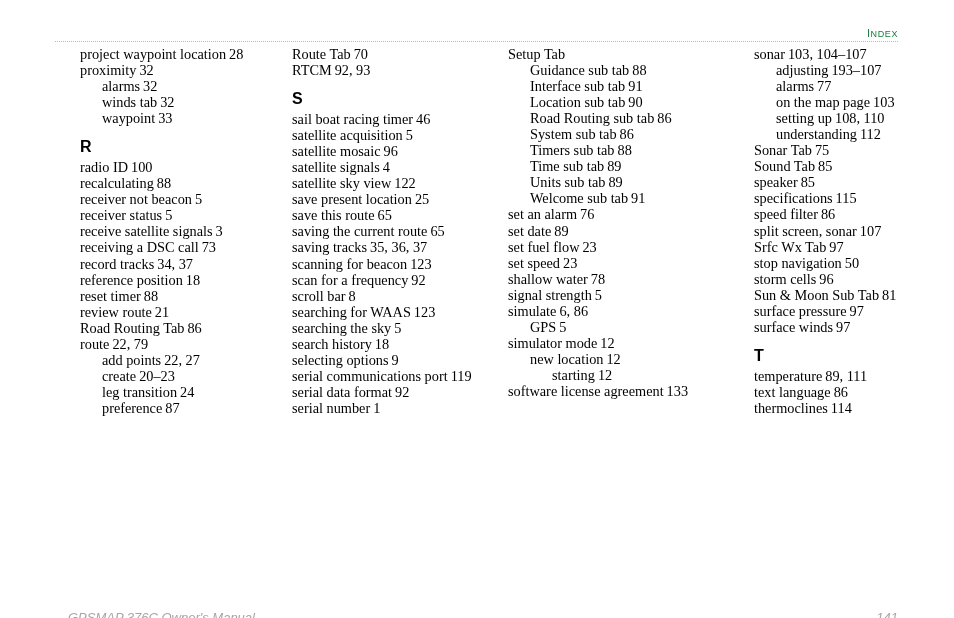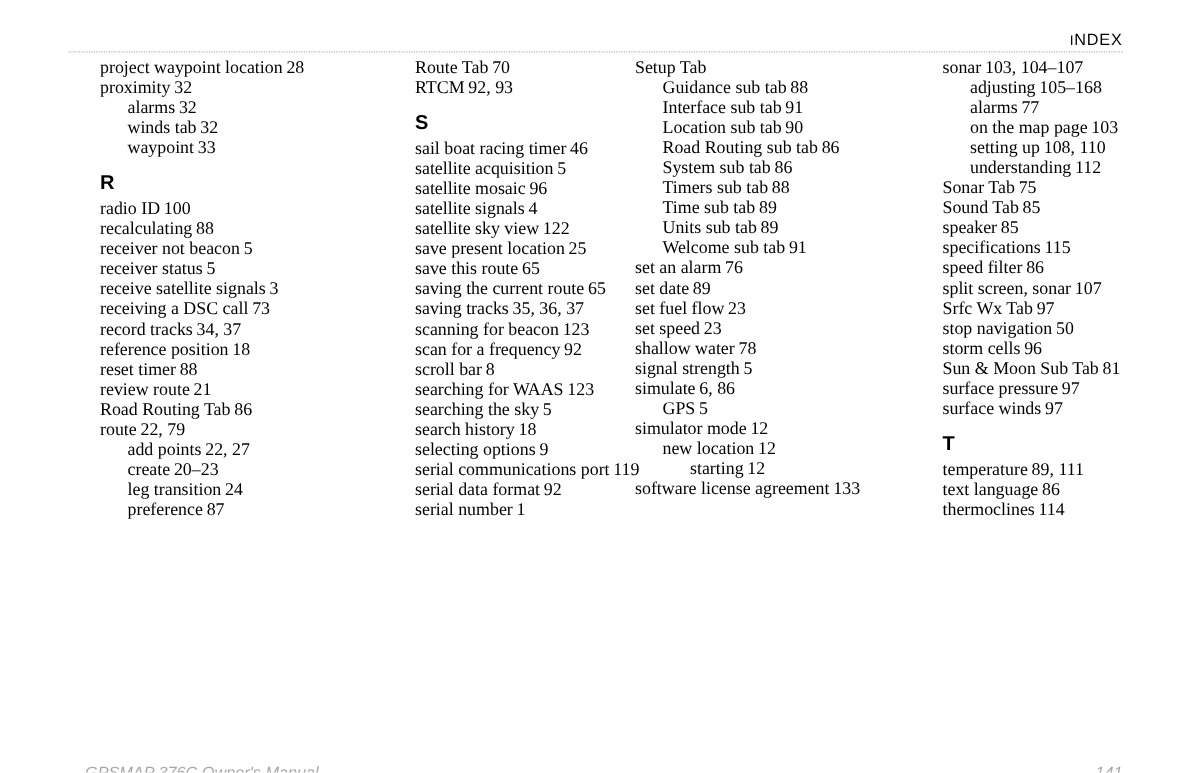--- a/index.html
+++ b/index.html
@@ -22,23 +22,23 @@
     left: 55px;
     top: 20px;
     width: 843px;
     height: 22px;
   }
   #header-label {
     position: absolute;
     right: 0;
     bottom: 3px;
     font-family: "Liberation Sans", "DejaVu Sans", sans-serif;
-    font-size: 18px;
+    font-size: 13px;
     letter-spacing: 0.6px;
-    color: #000000;
+    color: #15803d;
     font-variant: small-caps;
     text-transform: lowercase;
     line-height: 1;
     white-space: nowrap;
   }
   
   #header-label::first-letter {
     font-size: 15.5px;
   }
   #header-rule {
@@ -57,21 +57,21 @@
     top: 46px;
     width: 954px;
     height: 470px;
   }
   .index-column {
     position: absolute;
     top: 0;
     width: 205px;
   }
   #column-1 { left: 68px; }
-  #column-2 { left: 280px; margin-left: 40px; }
+  #column-2 { left: 280px; }
   #column-3 { left: 496px; }
   #column-4 { left: 708px; margin-left: 34px; }
 
   .letter-heading {
     font-family: "Liberation Sans", "DejaVu Sans", sans-serif;
     font-weight: bold;
     font-size: 16px;
     line-height: 16px;
     color: #000;
     margin-top: 13px;
@@ -200,21 +200,21 @@
       <div class="entry level-0"><span>signal strength</span><span class="pages">5</span></div>
       <div class="entry level-0"><span>simulate</span><span class="pages">6, 86</span></div>
       <div class="entry level-1"><span>GPS</span><span class="pages">5</span></div>
       <div class="entry level-0"><span>simulator mode</span><span class="pages">12</span></div>
       <div class="entry level-1"><span>new location</span><span class="pages">12</span></div>
       <div class="entry level-2"><span>starting</span><span class="pages">12</span></div>
       <div class="entry level-0"><span>software license agreement</span><span class="pages">133</span></div>
     </div>
   <div class="index-column" id="column-4">
       <div class="entry level-0"><span>sonar</span><span class="pages">103, 104–107</span></div>
-      <div class="entry level-1"><span>adjusting</span><span class="pages">105–168</span></div>
+      <div class="entry level-1"><span>adjusting</span><span class="pages">193–107</span></div>
       <div class="entry level-1"><span>alarms</span><span class="pages">77</span></div>
       <div class="entry level-1"><span>on the map page</span><span class="pages">103</span></div>
       <div class="entry level-1"><span>setting up</span><span class="pages">108, 110</span></div>
       <div class="entry level-1"><span>understanding</span><span class="pages">112</span></div>
       <div class="entry level-0"><span>Sonar Tab</span><span class="pages">75</span></div>
       <div class="entry level-0"><span>Sound Tab</span><span class="pages">85</span></div>
       <div class="entry level-0"><span>speaker</span><span class="pages">85</span></div>
       <div class="entry level-0"><span>specifications</span><span class="pages">115</span></div>
       <div class="entry level-0"><span>speed filter</span><span class="pages">86</span></div>
       <div class="entry level-0"><span>split screen, sonar</span><span class="pages">107</span></div>

